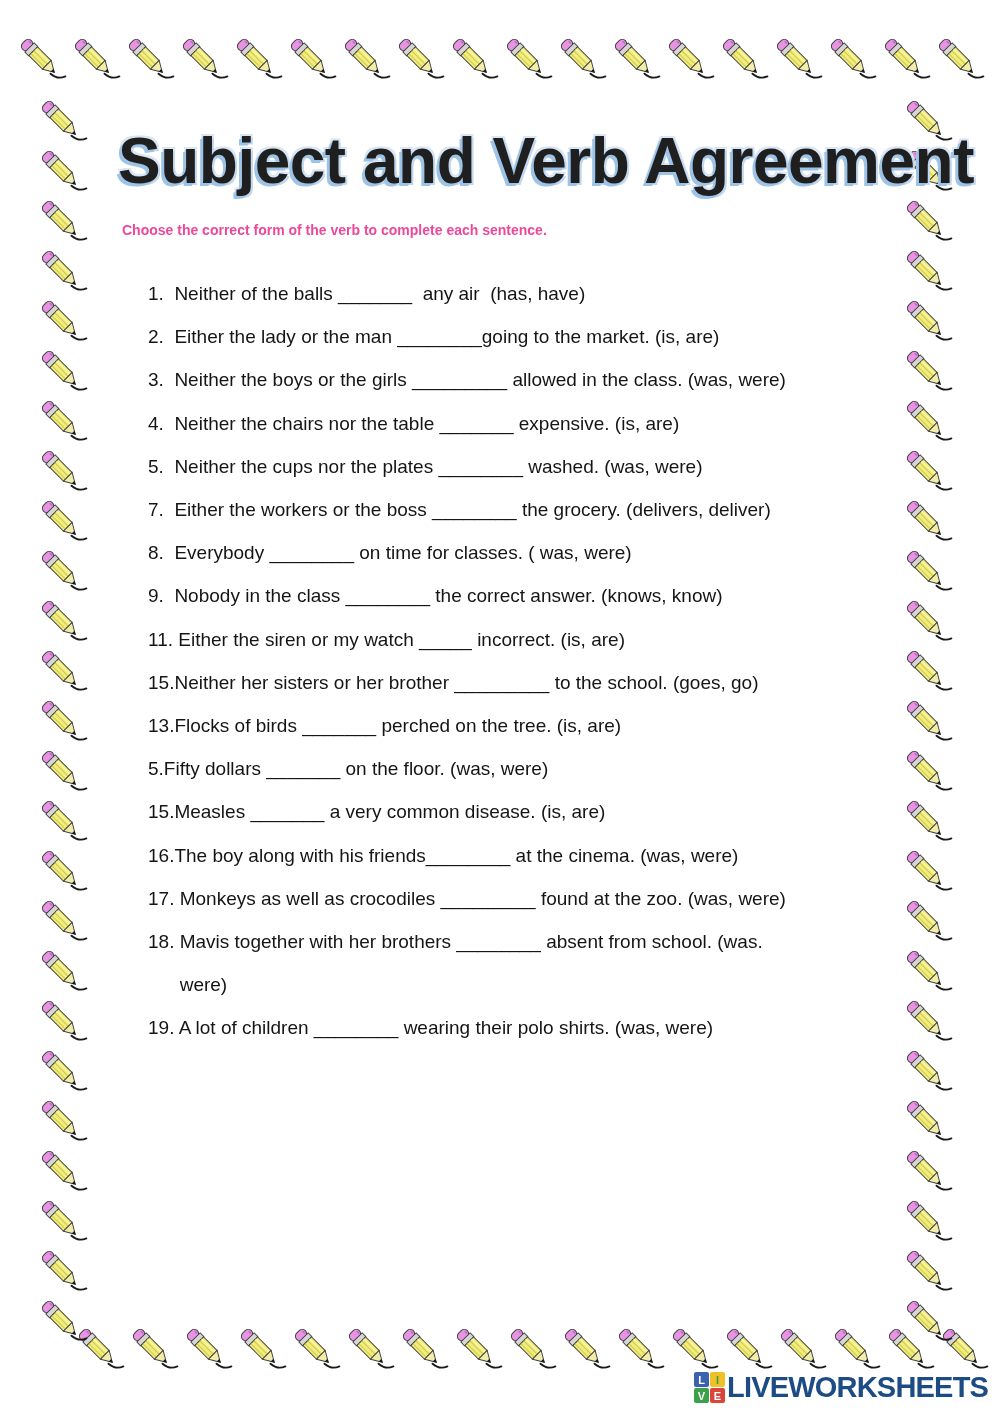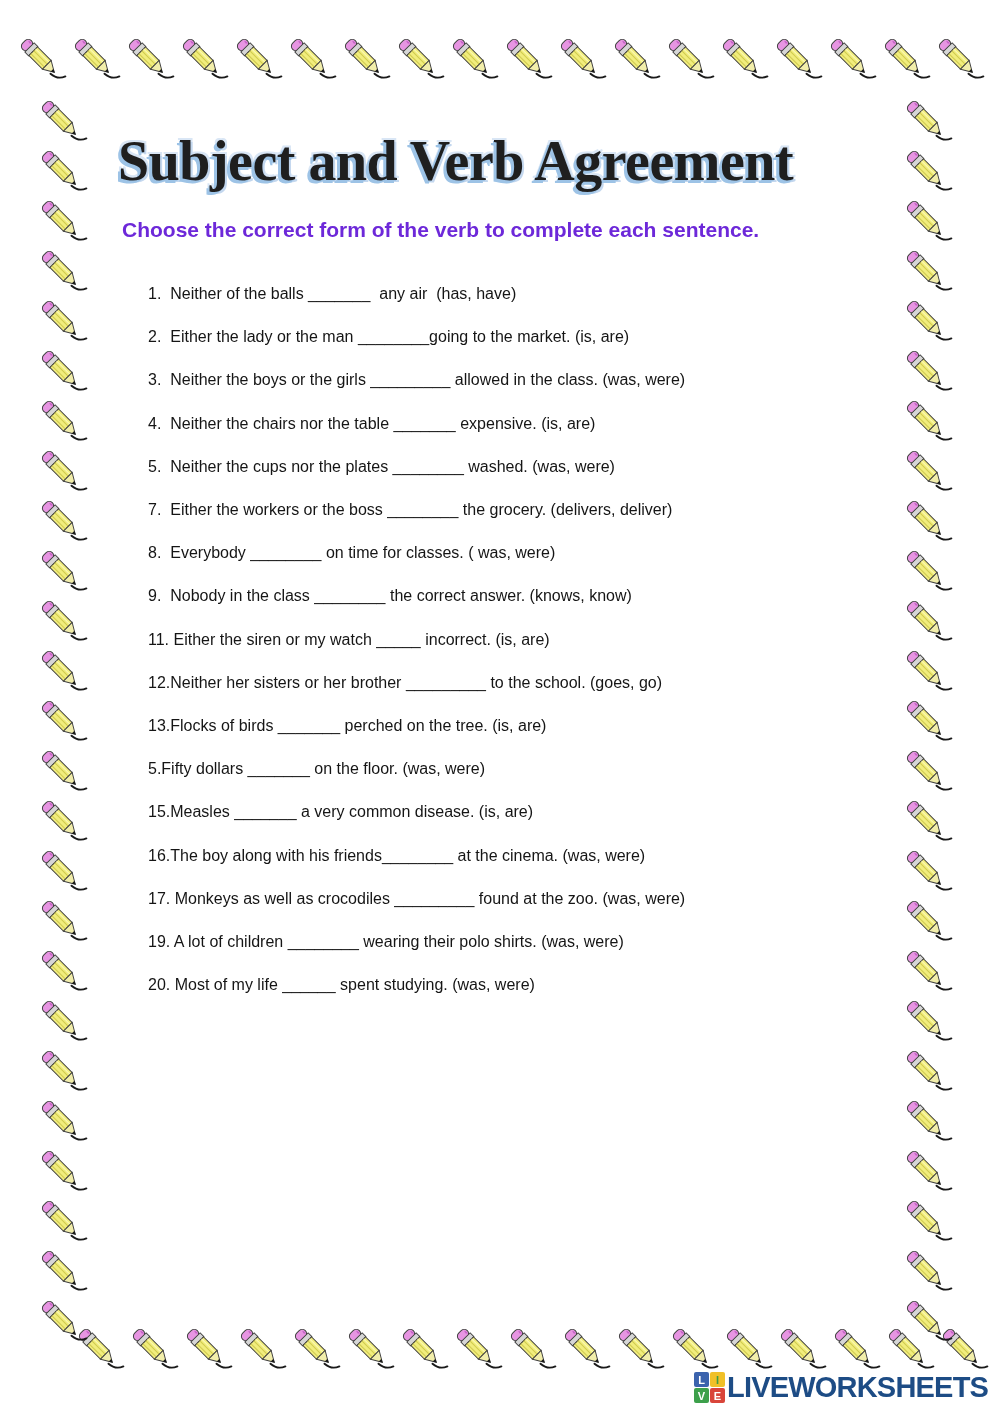--- a/index.html
+++ b/index.html
@@ -9,41 +9,40 @@
     background:#ffffff;
     font-family:"Liberation Sans", sans-serif;
     overflow:hidden;
   }
   .page { position:absolute; inset:0; }
 
   .pencil { position:absolute; width:56px; height:56px; pointer-events:none; }
 
   .title {
     position:absolute; left:118px; top:132px;
-    font-size:56px; font-weight:bold; letter-spacing:-0.5px;
+    font-size:64px; font-weight:bold; letter-spacing:-0.5px;
     line-height:58px; white-space:nowrap;
     color:var(--title-text);
     text-shadow:
       -3px 3px 0 var(--title-shadow),
       -1px 1px 0 var(--title-shadow),
        2px 2px 0 #c3d7ee,
        2px -2px 0 #d9e6f5,
       -2px -2px 0 #d9e6f5;
-    font-family: Liberation Serif, serif;
   }
 
   .instruction {
     position:absolute; left:122px; top:217px;
-    font-size:21px; font-weight:bold; line-height:26px;
-    color:#6d28d9; white-space:nowrap;
+    font-size:14px; font-weight:bold; line-height:26px;
+    color:#ec4899; white-space:nowrap;
   }
 
   .qlist {
     position:absolute; left:148px; top:272px; width:740px;
-    font-size:16px; color:var(--body-text);
+    font-size:19px; color:var(--body-text);
   }
   .qitem {
     white-space:pre-wrap;
     line-height:43.2px;
   }
 
   .logo {
     position:absolute; left:694px; top:1372px;
     display:flex; align-items:center; gap:2px;
     cursor:pointer;
@@ -1269,28 +1268,29 @@
   <div class="qlist" id="question-list">
       <div class="qitem">1.  Neither of the balls _______  any air  (has, have)</div>
       <div class="qitem">2.  Either the lady or the man ________going to the market. (is, are)</div>
       <div class="qitem">3.  Neither the boys or the girls _________ allowed in the class. (was, were)</div>
       <div class="qitem">4.  Neither the chairs nor the table _______ expensive. (is, are)</div>
       <div class="qitem">5.  Neither the cups nor the plates ________ washed. (was, were)</div>
       <div class="qitem">7.  Either the workers or the boss ________ the grocery. (delivers, deliver)</div>
       <div class="qitem">8.  Everybody ________ on time for classes. ( was, were)</div>
       <div class="qitem">9.  Nobody in the class ________ the correct answer. (knows, know)</div>
       <div class="qitem">11. Either the siren or my watch _____ incorrect. (is, are)</div>
-      <div class="qitem">12.Neither her sisters or her brother _________ to the school. (goes, go)</div>
+      <div class="qitem">15.Neither her sisters or her brother _________ to the school. (goes, go)</div>
       <div class="qitem">13.Flocks of birds _______ perched on the tree. (is, are)</div>
       <div class="qitem">5.Fifty dollars _______ on the floor. (was, were)</div>
       <div class="qitem">15.Measles _______ a very common disease. (is, are)</div>
       <div class="qitem">16.The boy along with his friends________ at the cinema. (was, were)</div>
       <div class="qitem">17. Monkeys as well as crocodiles _________ found at the zoo. (was, were)</div>
+      <div class="qitem">18. Mavis together with her brothers ________ absent from school. (was.
+      were)</div>
       <div class="qitem">19. A lot of children ________ wearing their polo shirts. (was, were)</div>
-      <div class="qitem">20. Most of my life ______ spent studying. (was, were)</div>
     </div>
 
   <div class="logo">
     <div class="logo-grid" id="logo-grid">
         <div class="logo-cell" style="background: rgb(59, 99, 173); color: rgb(255, 255, 255);">L</div>
         <div class="logo-cell" style="background: rgb(240, 192, 40); color: rgb(63, 156, 66);">I</div>
         <div class="logo-cell" style="background: rgb(61, 160, 75); color: rgb(255, 255, 255);">V</div>
         <div class="logo-cell" style="background: rgb(217, 69, 58); color: rgb(255, 255, 255);">E</div>
       </div>
     <span class="logo-text">LIVEWORKSHEETS</span>

